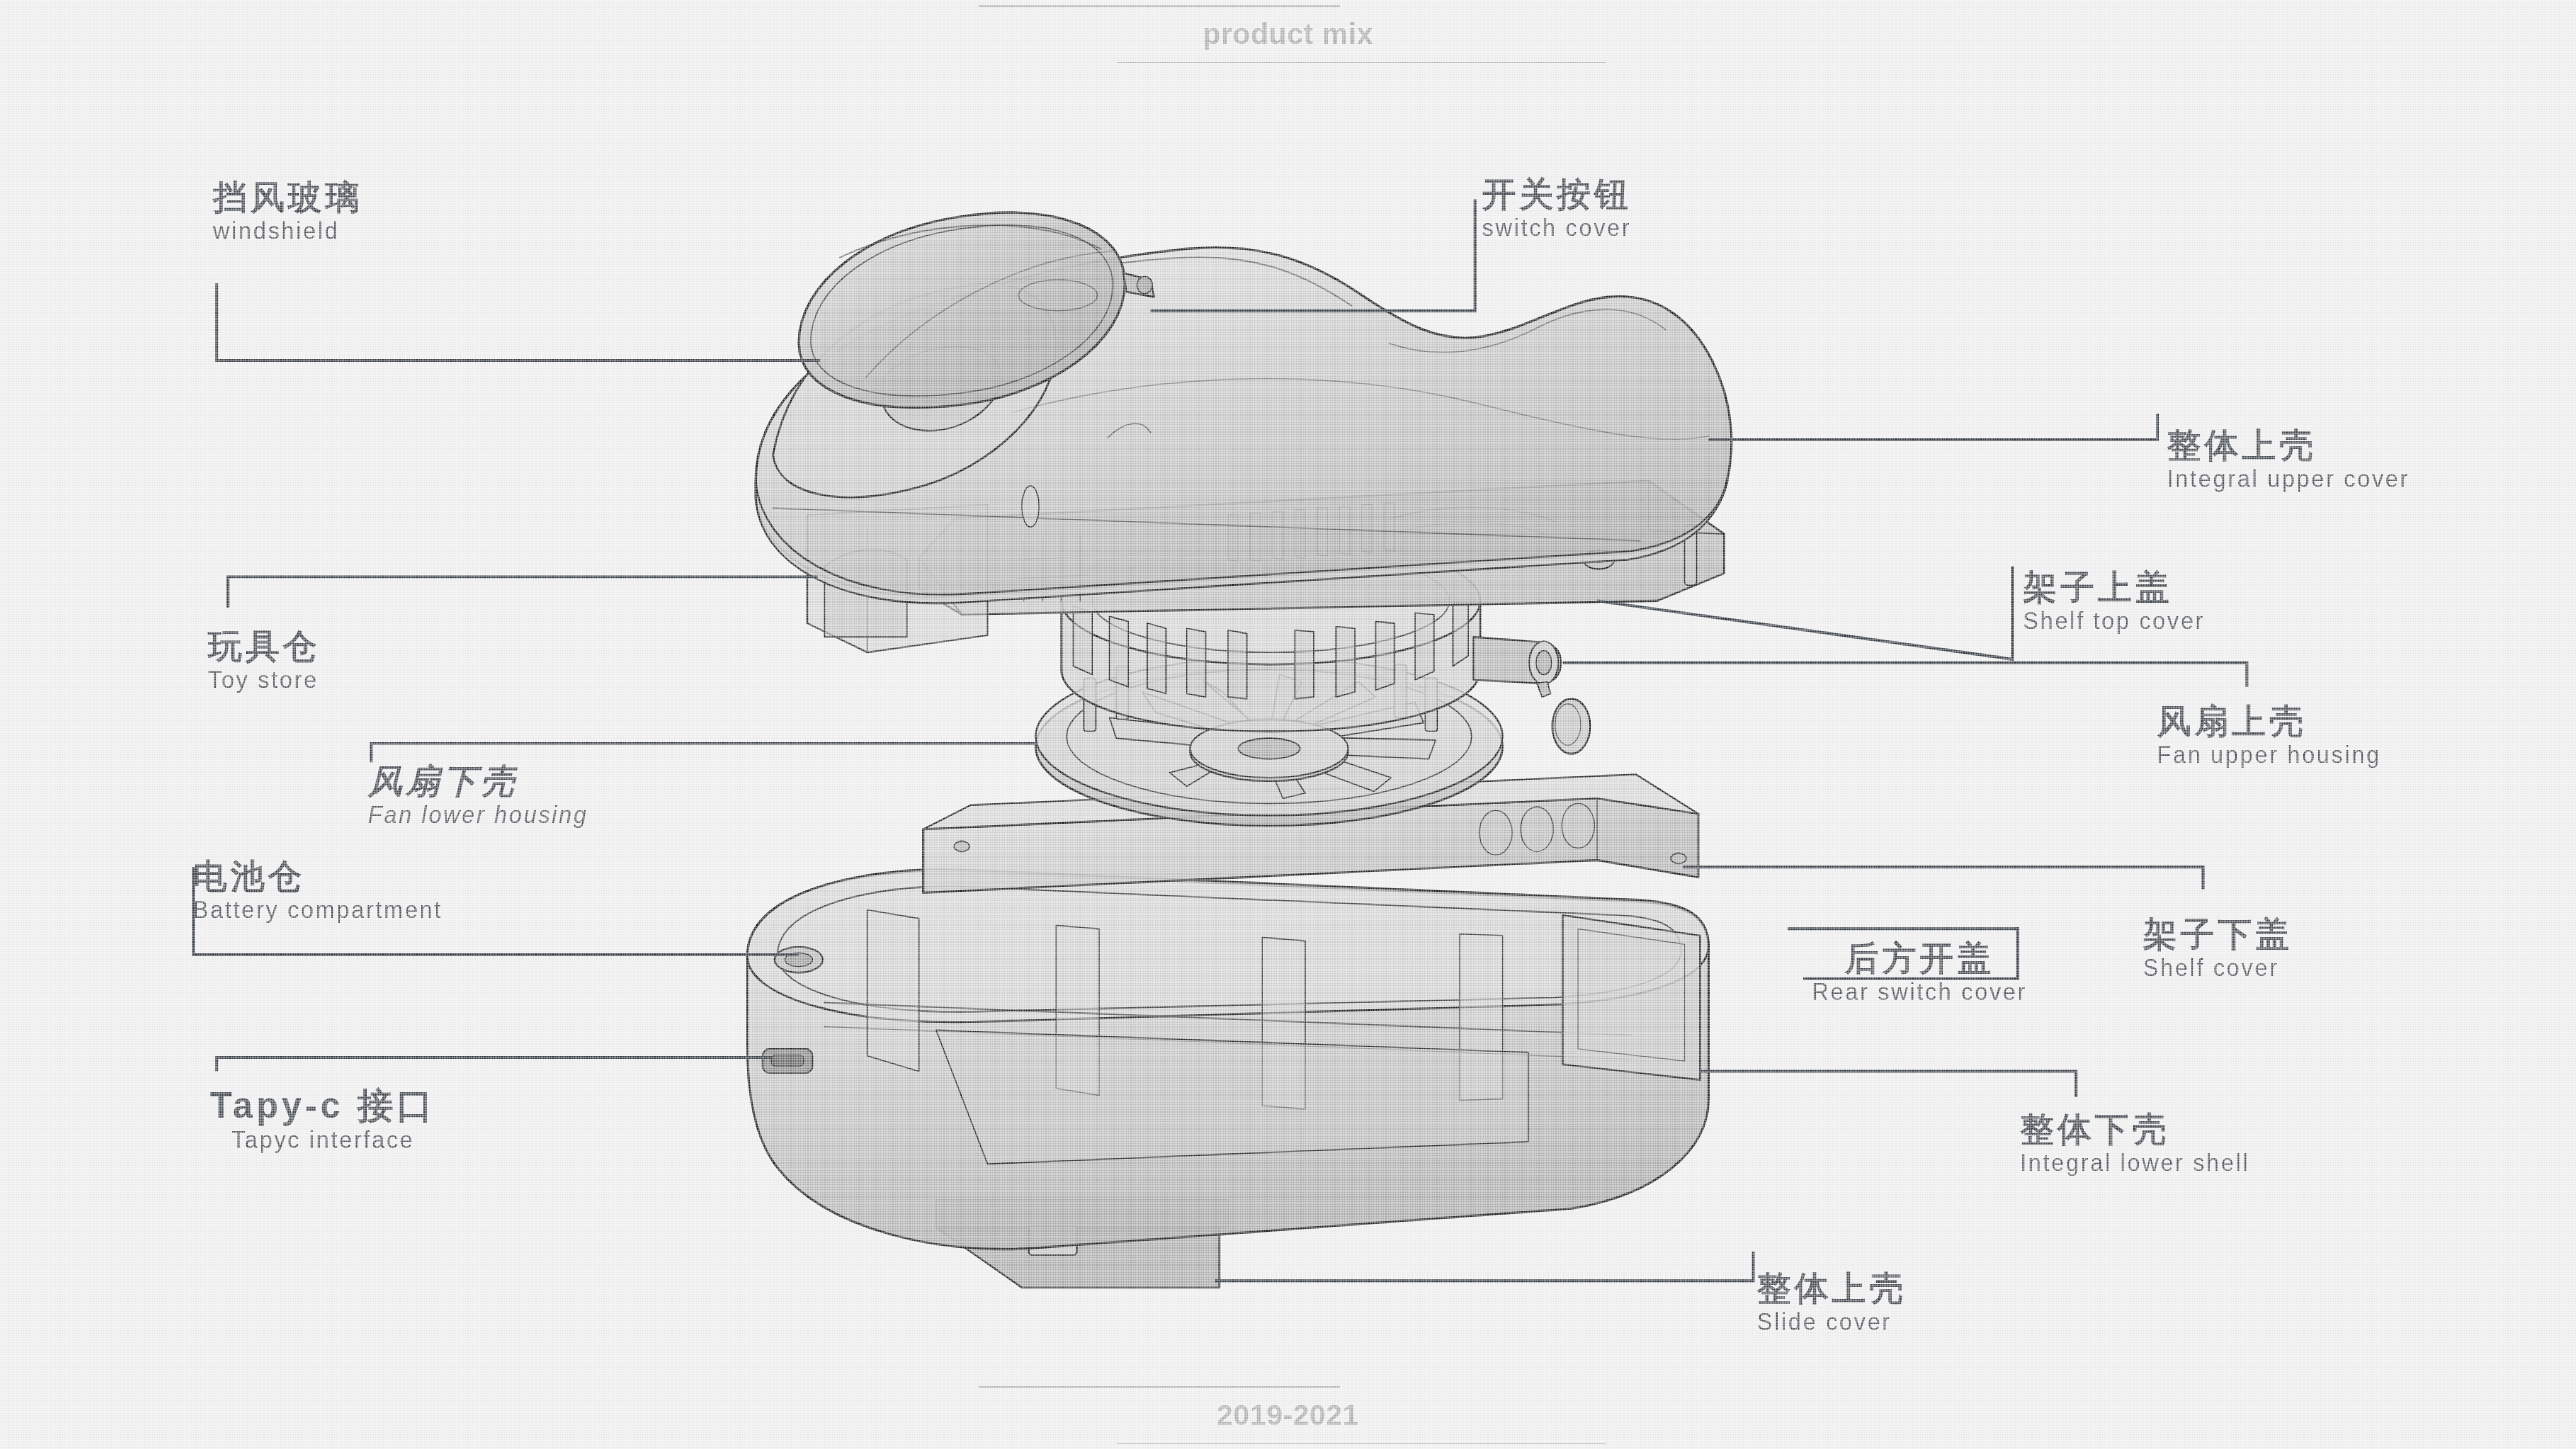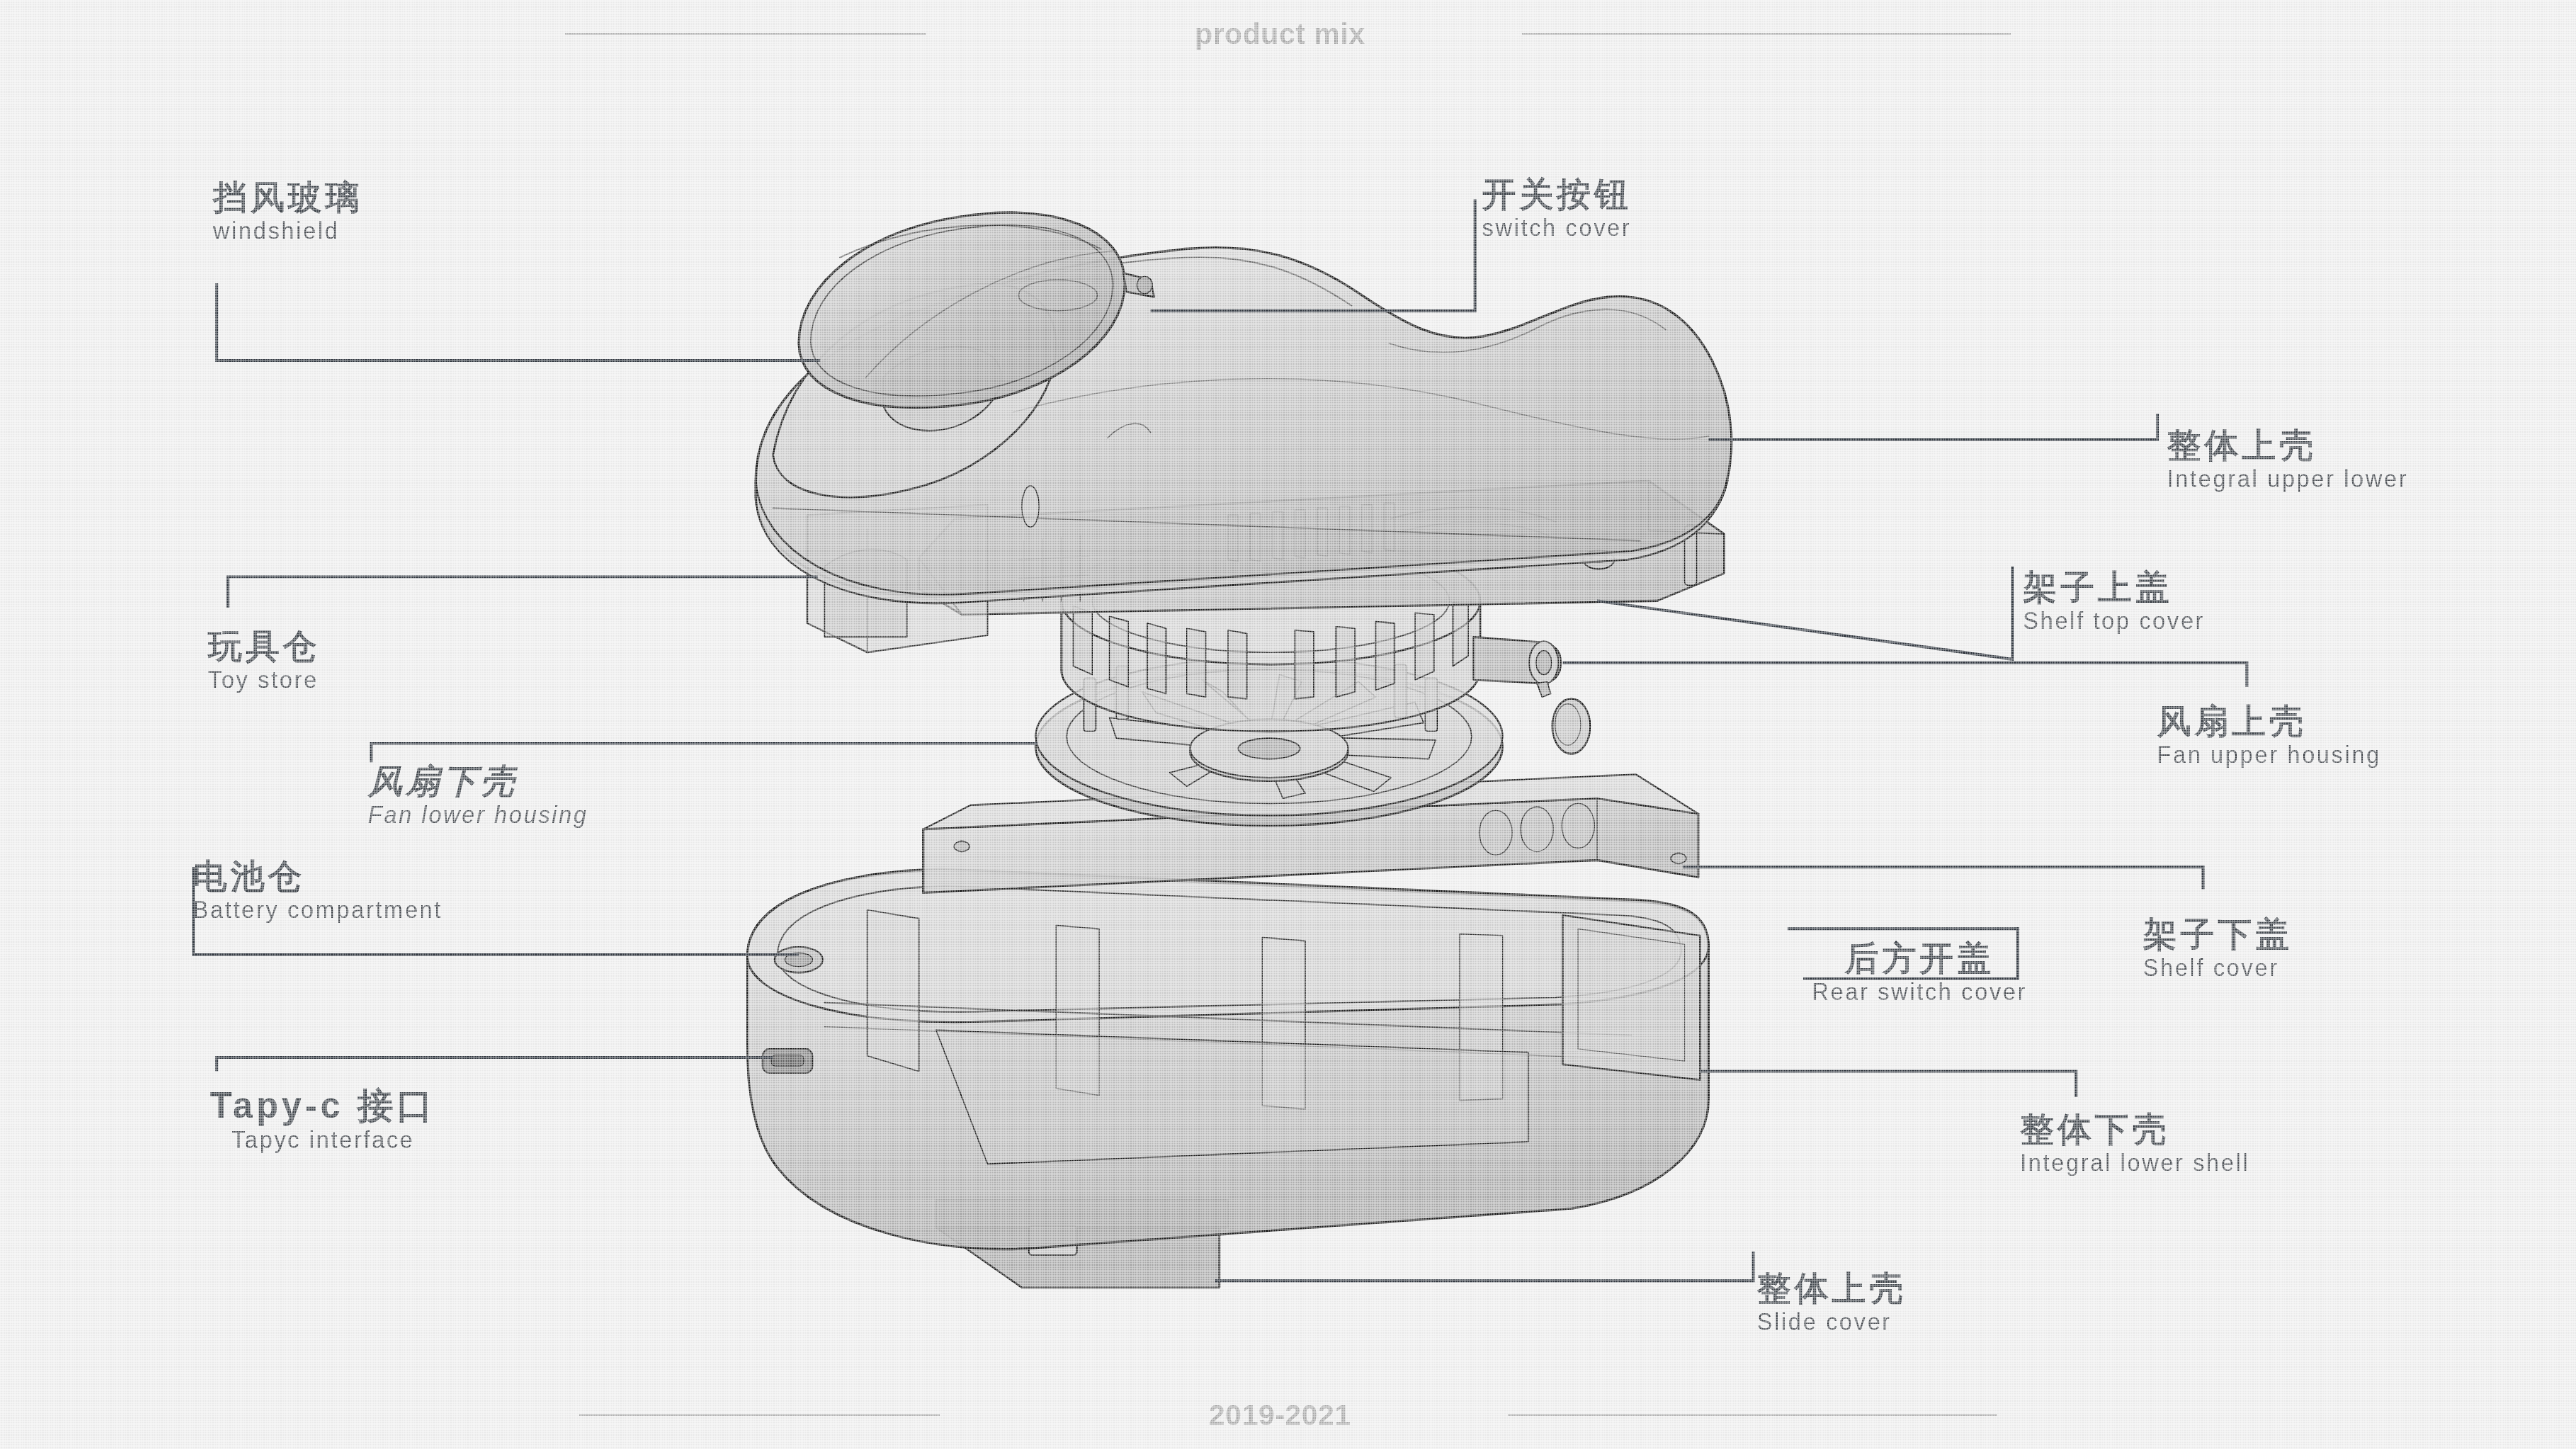--- a/index.html
+++ b/index.html
@@ -10,21 +10,21 @@
     overflow:hidden;position:relative;
   }
   
   #noise{
     position:absolute;inset:0;pointer-events:none;opacity:.55;
     background-image:
       repeating-linear-gradient(0deg,rgba(255,255,255,.5) 0 0.9px,rgba(0,0,0,.012) 0.9px 1.7px),
       repeating-linear-gradient(90deg,rgba(255,255,255,.45) 0 0.9px,rgba(0,0,0,.01) 0.9px 1.7px);
   }
   
-  .rail{position:absolute;left:0;right:0;display:flex;align-items:center;justify-content:center;gap:11px;}
+  .rail{position:absolute;left:0;right:0;display:flex;align-items:center;justify-content:center;gap:11px;flex-direction:column;}
   .rail .line{height:1.7px;background:#b9b9b9;flex:0 0 auto;}
   .rail .cap{color:#b0b0b0;font-weight:bold;letter-spacing:0.4px;white-space:nowrap;}
   #header{top:17px;height:34px;}
   #header .cap{font-size:29px;}
   #header .line.l{width:361px;margin-right:258px;}
   #header .line.r{width:489px;margin-left:146px;}
   #footer{top:1398px;height:34px;}
   #footer .cap{font-size:29px;}
   #footer .line.l{width:361px;margin-right:258px;}
   #footer .line.r{width:489px;margin-left:146px;}
@@ -370,21 +370,21 @@
   <div class="en">windshield</div>
 </div>
 
 <div class="label" style="left:1482px;top:165px;">
   <div class="cn">开关按钮</div>
   <div class="en">switch cover</div>
 </div>
 
 <div class="label" style="left:2167px;top:416px;">
   <div class="cn">整体上壳</div>
-  <div class="en">Integral upper lower</div>
+  <div class="en">Integral upper cover</div>
 </div>
 
 <div class="label" style="left:2023px;top:558px;">
   <div class="cn">架子上盖</div>
   <div class="en">Shelf top cover</div>
 </div>
 
 <div class="label" style="left:2157px;top:692px;">
   <div class="cn">风扇上壳</div>
   <div class="en">Fan upper housing</div>

